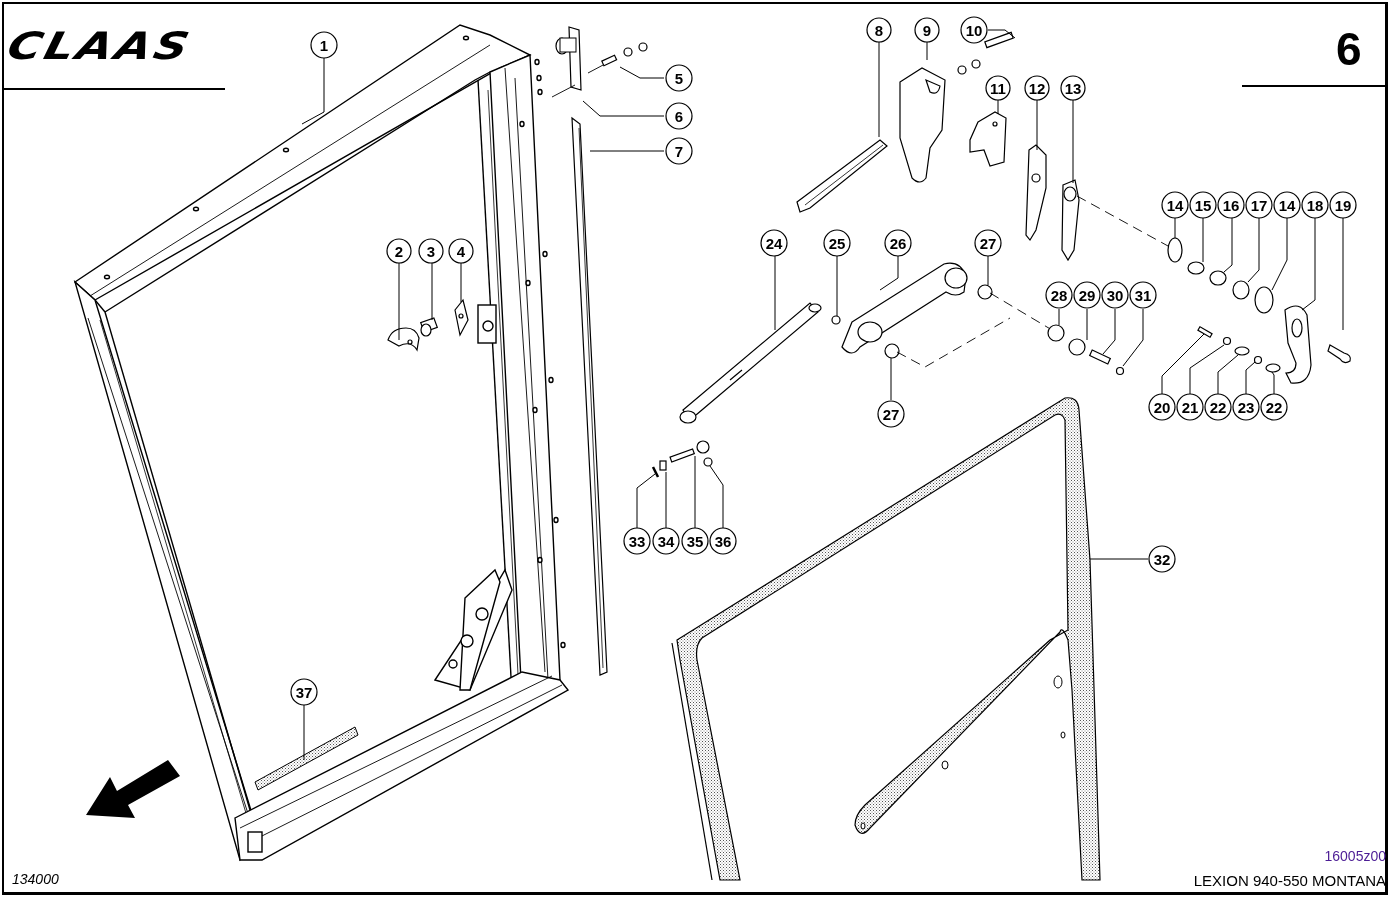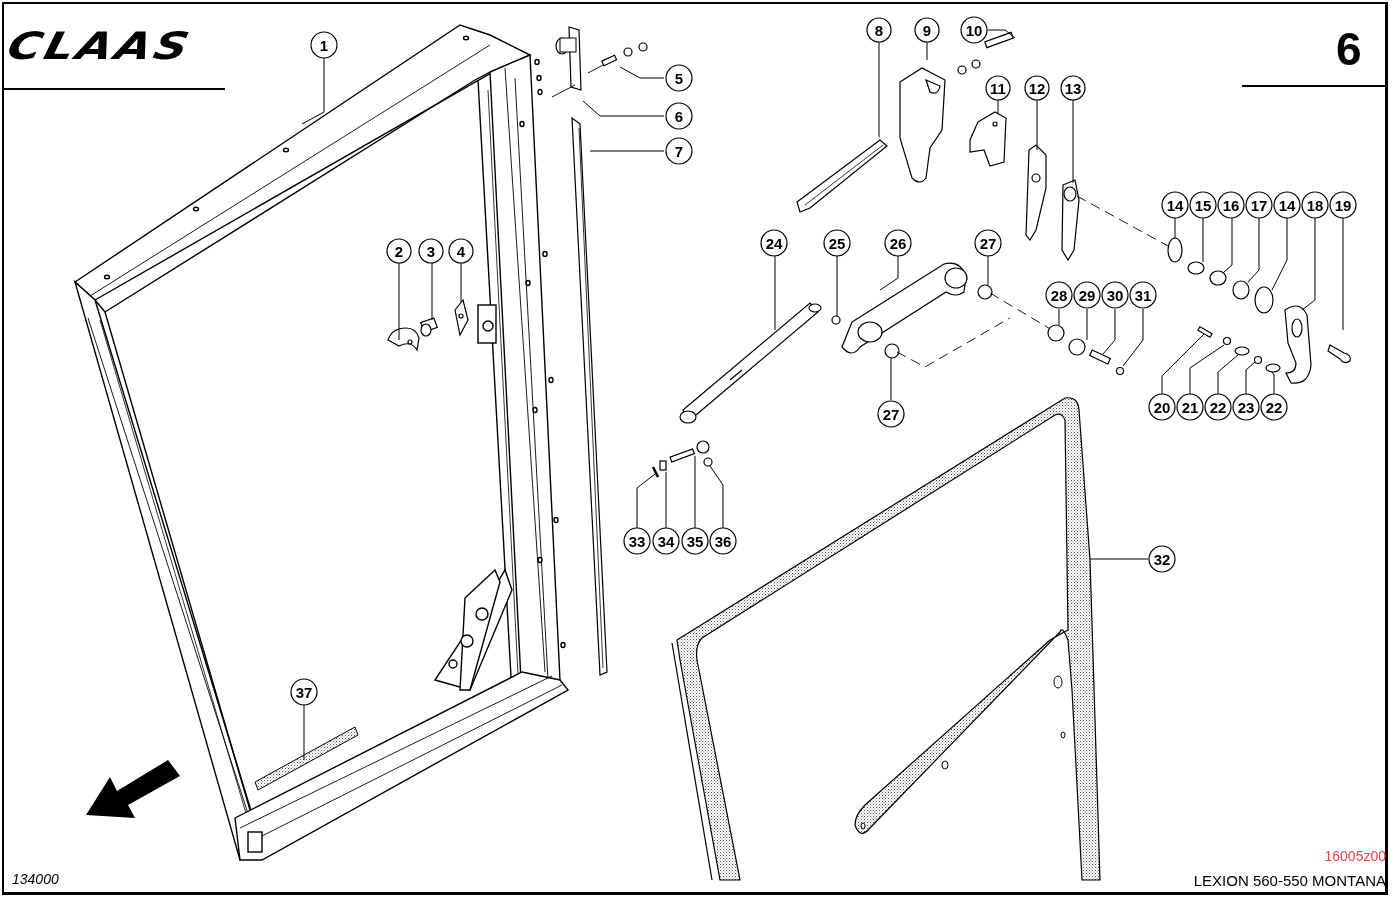--- a/index.html
+++ b/index.html
@@ -8,36 +8,36 @@
   #sheet { position:absolute; left:0; top:0; width:1394px; height:900px; }
   .frame-border { position:absolute; left:2px; top:2px; width:1386px; height:893px;
                   border:2px solid #000; border-right-width:3px; border-bottom-width:3px; box-sizing:border-box; }
   .logo { position:absolute; left:14px; top:24px; font-size:46px; font-weight:900; font-style:italic;
           letter-spacing:3px; color:#000; transform:skewX(-14deg) scaleY(0.82); transform-origin:left top;
           font-family:"DejaVu Sans", sans-serif; }
   .logo-rule { position:absolute; left:2px; top:88px; width:223px; height:2px; background:#000; }
   .page-num { position:absolute; left:1336px; top:22px; font-size:46px; font-weight:bold; color:#000; }
   .page-rule { position:absolute; left:1242px; top:85px; width:145px; height:2px; background:#000; }
   .code-left { position:absolute; left:12px; top:871px; font-size:14px; color:#000;font-style:italic; }
-  .drawing-code { position:absolute; right:8px; top:848px; font-size:14px; color:#ef4444; text-align:right; }
+  .drawing-code { position:absolute; right:8px; top:848px; font-size:14px; color:#4c1d95; text-align:right; }
   .model-name { position:absolute; right:8px; top:872px; font-size:15px; color:#000; text-align:right; }
   svg text.callout { font-family:"Liberation Sans", sans-serif; font-size:15px; font-weight:bold; text-anchor:middle; dominant-baseline:central; }
 </style>
 </head>
 <body>
 
 <div id="sheet">
   <div class="frame-border"></div>
   <div class="logo">CLAAS</div>
   <div class="logo-rule"></div>
   <div class="page-num">6</div>
   <div class="page-rule"></div>
   <div class="code-left">134000</div>
   <div class="drawing-code">16005z00</div>
-  <div class="model-name">LEXION 560-550 MONTANA</div>
+  <div class="model-name">LEXION 940-550 MONTANA</div>
 
   <svg width="1394" height="900" viewBox="0 0 1394 900" style="position:absolute;left:0;top:0">
     <defs>
       <pattern id="stipple" width="3" height="3" patternUnits="userSpaceOnUse">
         <rect width="3" height="3" fill="#fff"></rect>
         <rect width="1" height="1" fill="#555"></rect>
         <rect x="1.5" y="1.5" width="1" height="1" fill="#888"></rect>
       </pattern>
     </defs>
 

